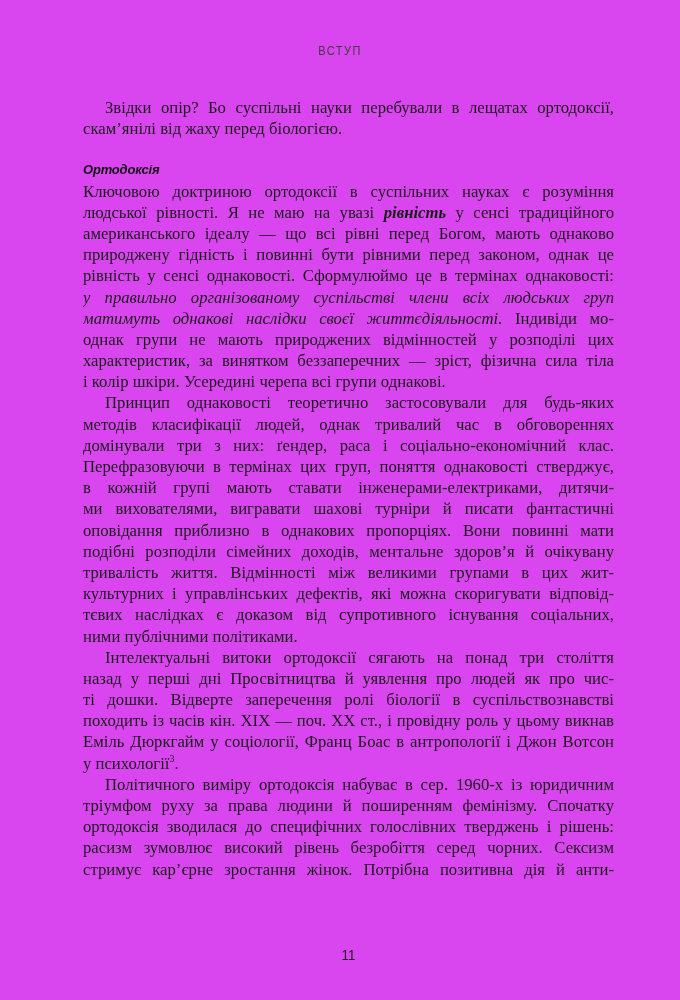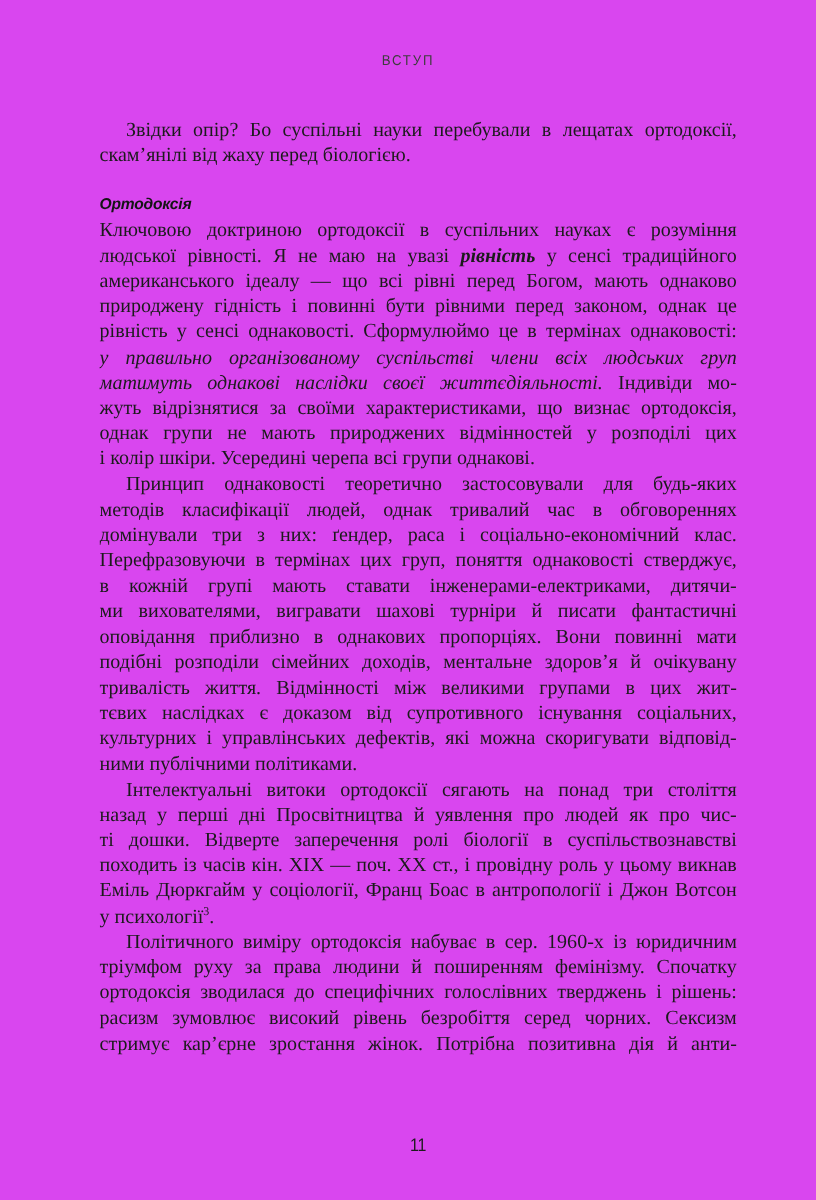--- a/index.html
+++ b/index.html
@@ -79,34 +79,34 @@
       <div class="tline ind"><span>Звідки опір? Бо суспільні науки перебували в лещатах ортодоксії,</span></div>
       <div class="tline end"><span>скам’янілі від жаху перед біологією.</span></div>
       <div class="section-heading">Ортодоксія</div>
       <div class="tline"><span>Ключовою доктриною ортодоксії в суспільних науках є розуміння</span></div>
       <div class="tline"><span>людської рівності. Я не маю на увазі </span><span class="bit">рівність</span><span> у сенсі традиційного</span></div>
       <div class="tline"><span>американського ідеалу — що всі рівні перед Богом, мають однаково</span></div>
       <div class="tline"><span>природжену гідність і повинні бути рівними перед законом, однак це</span></div>
       <div class="tline"><span>рівність у сенсі однаковості. Сформулюймо це в термінах однаковості:</span></div>
       <div class="tline"><span class="it">у правильно організованому суспільстві члени всіх людських груп</span></div>
       <div class="tline"><span class="it">матимуть однакові наслідки своєї життєдіяльності.</span><span> Індивіди мо-</span></div>
-      <div class="tline"><span>жуть відрізнятися за своїми характеристиками, що визнає ортодоксія,</span></div>
       <div class="tline"><span>однак групи не мають природжених відмінностей у розподілі цих</span></div>
+      <div class="tline"><span>характеристик, за винятком беззаперечних — зріст, фізична сила тіла</span></div>
       <div class="tline end"><span>і колір шкіри. Усередині черепа всі групи однакові.</span></div>
       <div class="tline ind"><span>Принцип однаковості теоретично застосовували для будь-яких</span></div>
       <div class="tline"><span>методів класифікації людей, однак тривалий час в обговореннях</span></div>
       <div class="tline"><span>домінували три з них: ґендер, раса і соціально-економічний клас.</span></div>
       <div class="tline"><span>Перефразовуючи в термінах цих груп, поняття однаковості стверджує,</span></div>
       <div class="tline"><span>в кожній групі мають ставати інженерами-електриками, дитячи-</span></div>
       <div class="tline"><span>ми вихователями, вигравати шахові турніри й писати фантастичні</span></div>
       <div class="tline"><span>оповідання приблизно в однакових пропорціях. Вони повинні мати</span></div>
       <div class="tline"><span>подібні розподіли сімейних доходів, ментальне здоров’я й очікувану</span></div>
       <div class="tline"><span>тривалість життя. Відмінності між великими групами в цих жит-</span></div>
+      <div class="tline"><span>культурних і управлінських дефектів, які можна скоригувати відповід-</span></div>
       <div class="tline"><span>тєвих наслідках є доказом від супротивного існування соціальних,</span></div>
-      <div class="tline"><span>культурних і управлінських дефектів, які можна скоригувати відповід-</span></div>
       <div class="tline end"><span>ними публічними політиками.</span></div>
       <div class="tline ind"><span>Інтелектуальні витоки ортодоксії сягають на понад три століття</span></div>
       <div class="tline"><span>назад у перші дні Просвітництва й уявлення про людей як про чис-</span></div>
       <div class="tline"><span>ті дошки. Відверте заперечення ролі біології в суспільствознавстві</span></div>
       <div class="tline"><span>походить із часів кін. XIX — поч. XX ст., і провідну роль у цьому викнав</span></div>
       <div class="tline"><span>Еміль Дюркгайм у соціології, Франц Боас в антропології і Джон Вотсон</span></div>
       <div class="tline end"><span>у психології</span><sup>3</sup><span>.</span></div>
       <div class="tline ind"><span>Політичного виміру ортодоксія набуває в сер. 1960-х із юридичним</span></div>
       <div class="tline"><span>тріумфом руху за права людини й поширенням фемінізму. Спочатку</span></div>
       <div class="tline"><span>ортодоксія зводилася до специфічних голослівних тверджень і рішень:</span></div>

